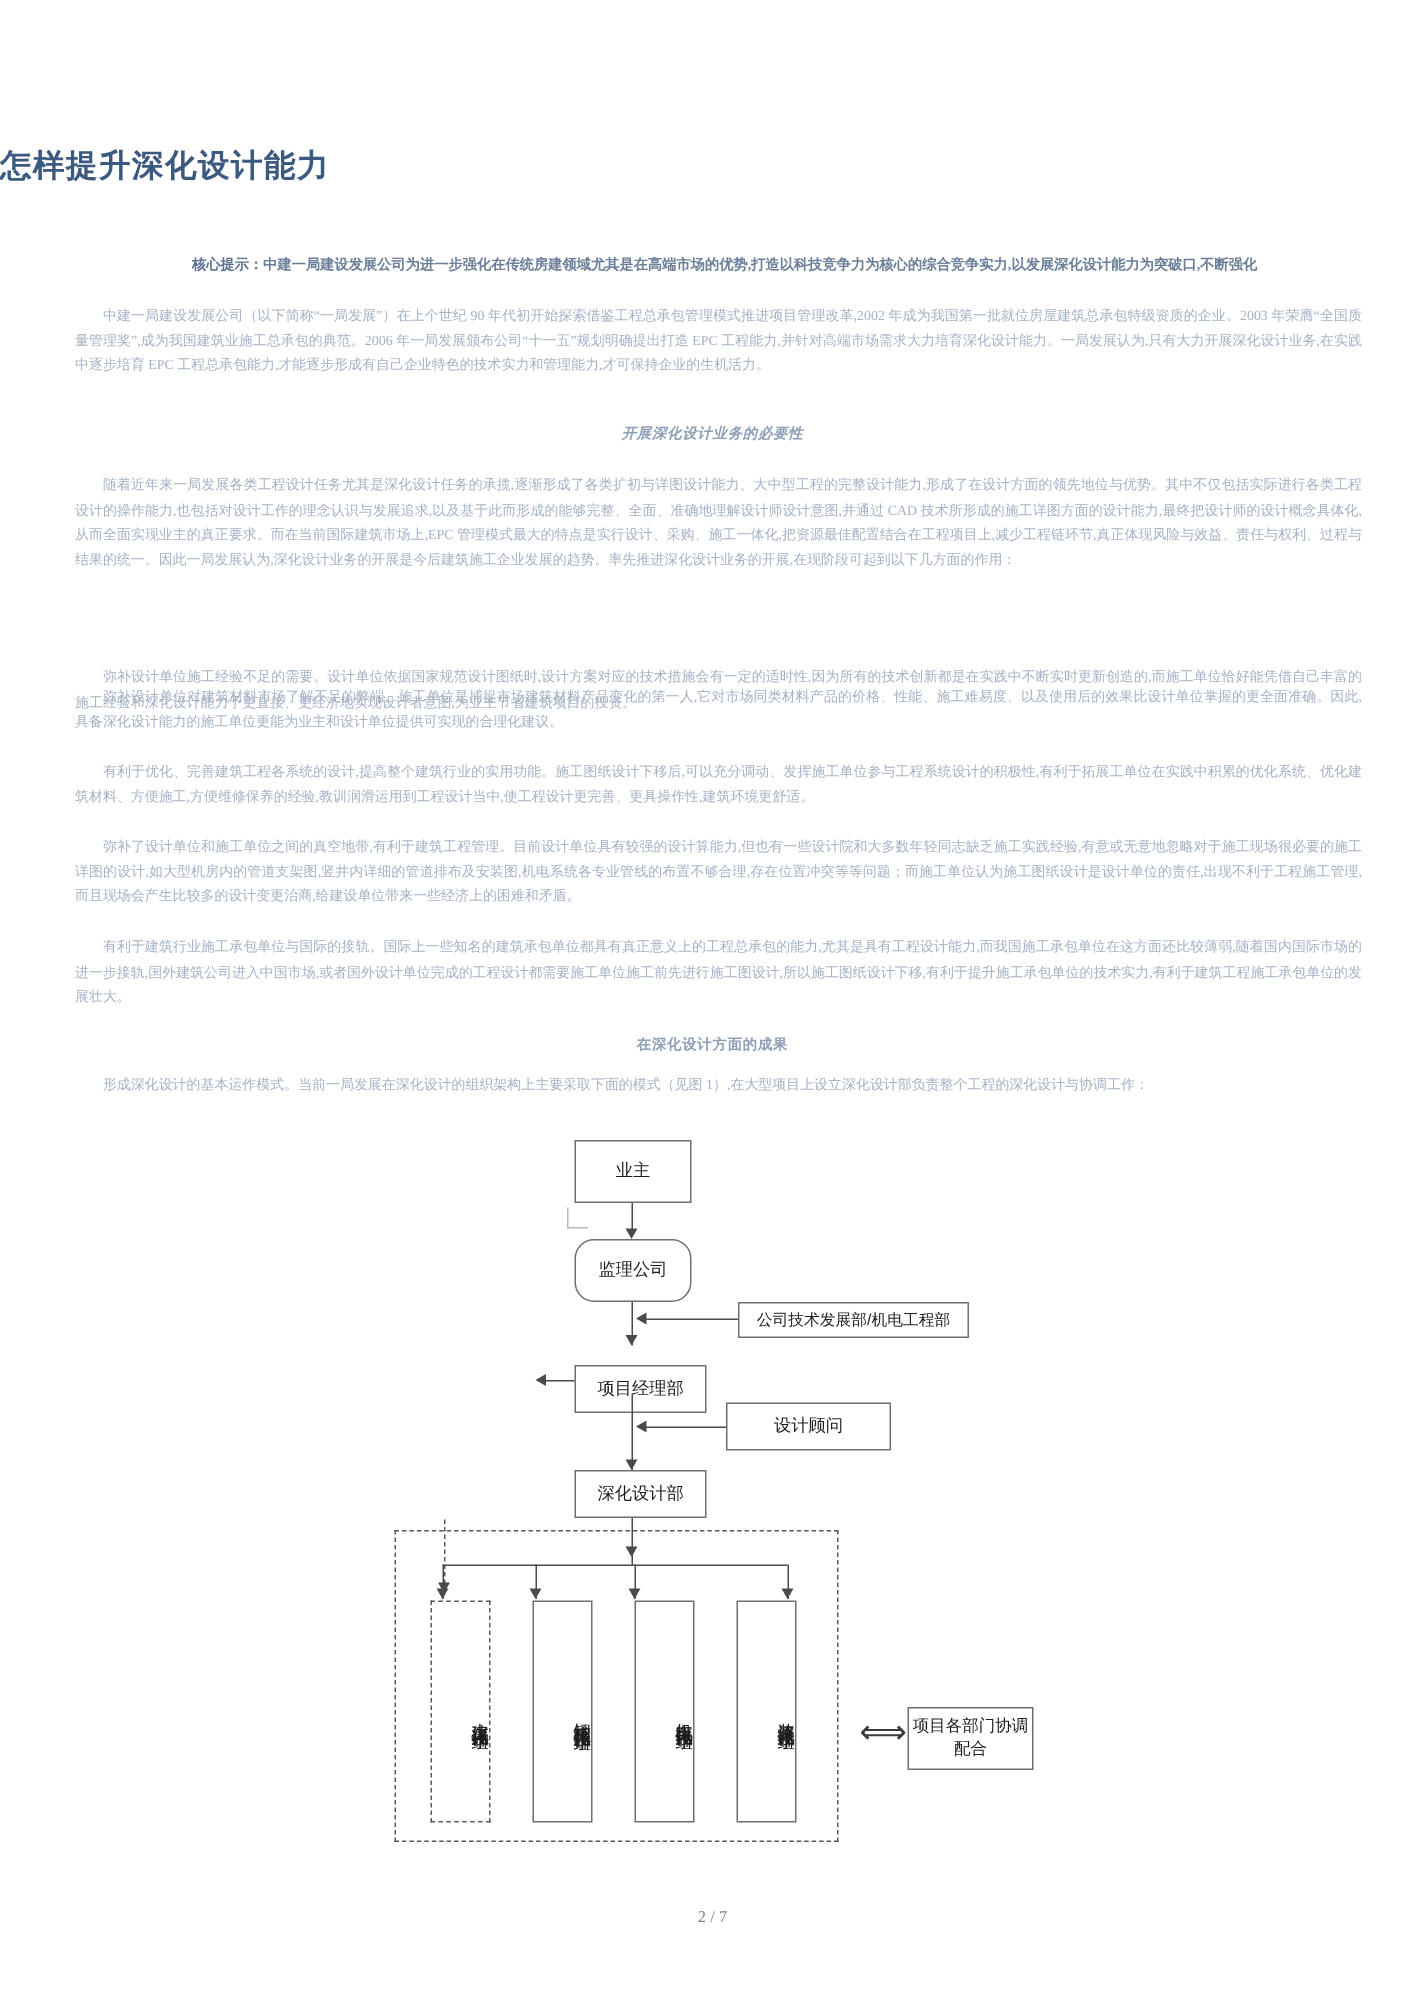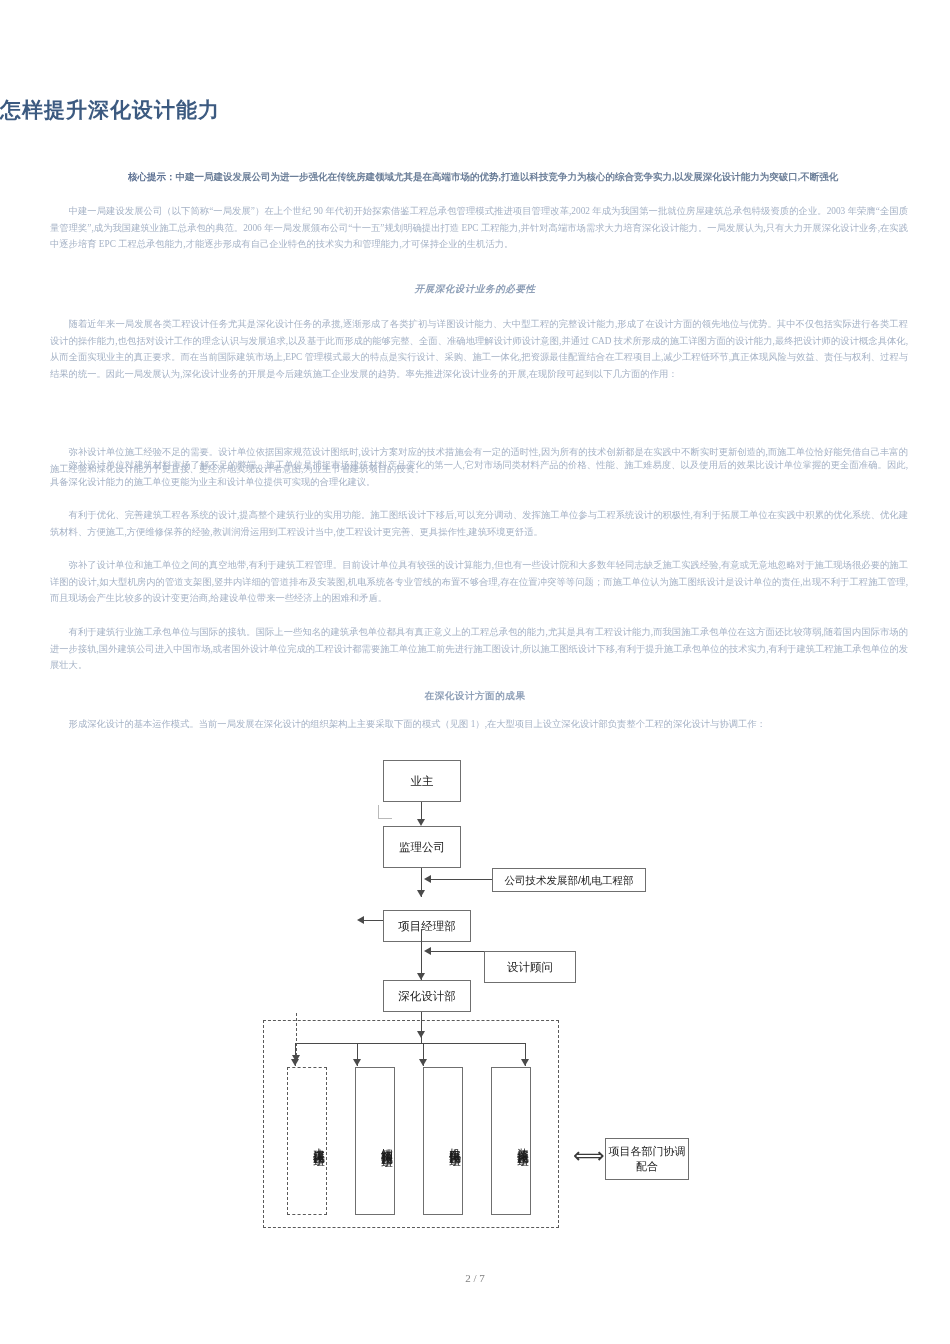--- a/index.html
+++ b/index.html
@@ -143,34 +143,34 @@
   <div class="para indent" style="left:50px;right:42px;top:716px;">形成深化设计的基本运作模式。当前一局发展在深化设计的组织架构上主要采取下面的模式（见图 1）,在大型项目上设立深化设计部负责整个工程的深化设计与协调工作：</div>
 
   <div class="chart">
 
     <div class="mark-corner" style="left:378px;top:50px;width:14px;height:14px;"></div>
 
     <div class="node" style="left:383px;top:5px;width:78px;height:42px;">业主</div>
     <div class="ln v" style="left:421px;top:47px;height:21px;"></div>
     <div class="arrowhead arr-down" style="left:417px;top:64px;"></div>
 
-    <div class="node" style="left:383px;top:71px;width:78px;height:42px;">监理公司</div>
+    <div class="node" style="left:383px;top:71px;width:78px;height:42px;border-radius:13px;">监理公司</div>
     <div class="ln v" style="left:421px;top:113px;height:29px;"></div>
     <div class="arrowhead arr-down" style="left:417px;top:135px;"></div>
 
     <div class="node" style="left:492px;top:113px;width:154px;height:24px;font-size:10.5px;">公司技术发展部/机电工程部</div>
     <div class="ln h" style="left:428px;top:124px;width:64px;"></div>
     <div class="arrowhead arr-left" style="left:424px;top:120px;"></div>
 
     <div class="node" style="left:383px;top:142px;width:88px;height:32px;margin-top:13px;">项目经理部</div>
 
     <div class="ln h" style="left:361px;top:165px;width:22px;"></div>
     <div class="arrowhead arr-left" style="left:357px;top:161px;"></div>
 
-    <div class="node" style="left:484px;top:180px;width:92px;height:32px;margin-top:16px;">设计顾问</div>
+    <div class="node" style="left:484px;top:180px;width:110px;height:32px;">设计顾问</div>
     <div class="ln h" style="left:428px;top:196px;width:56px;"></div>
     <div class="arrowhead arr-left" style="left:424px;top:192px;"></div>
 
     <div class="ln v" style="left:421px;top:174px;height:51px;"></div>
     <div class="arrowhead arr-down" style="left:417px;top:218px;"></div>
 
     <div class="node" style="left:383px;top:225px;width:88px;height:32px;">深化设计部</div>
 
     <div class="dashed-area" style="left:263px;top:265px;width:296px;height:208px;"></div>
 

